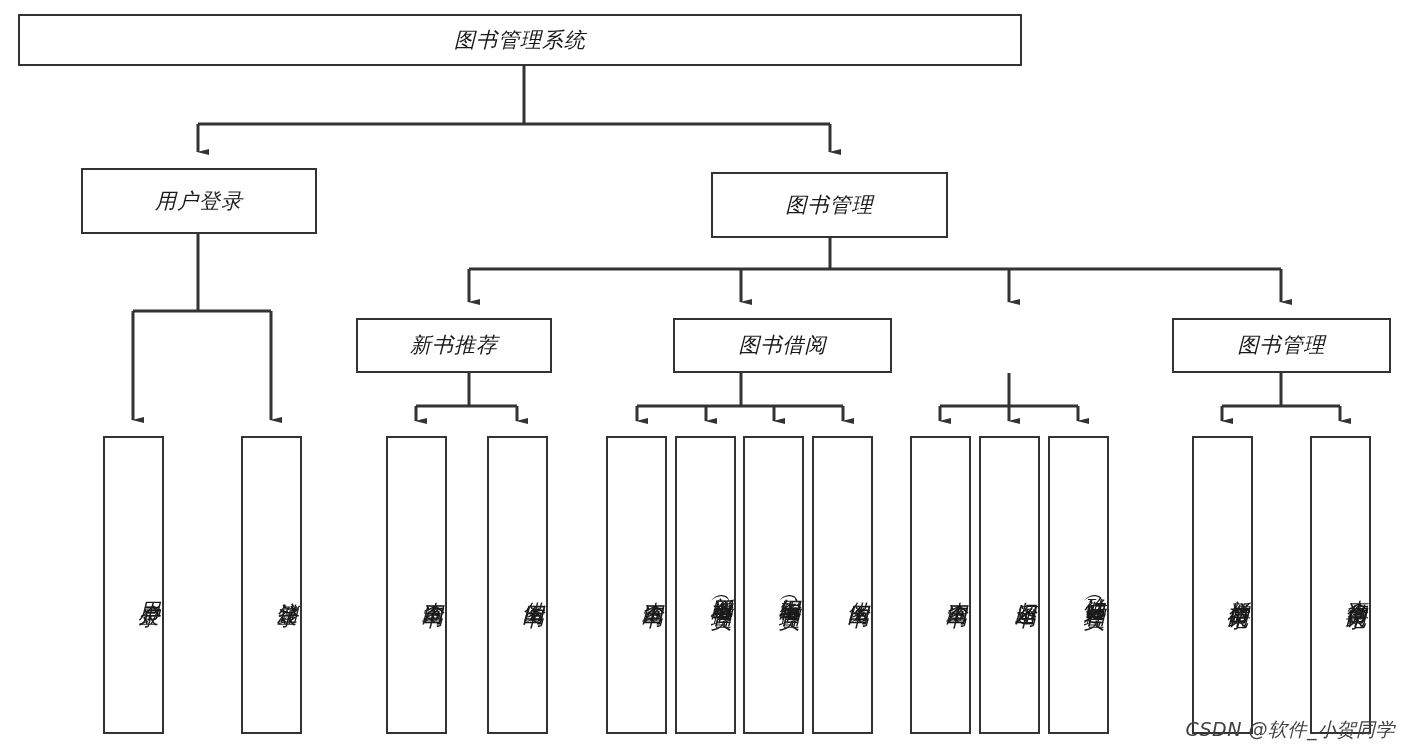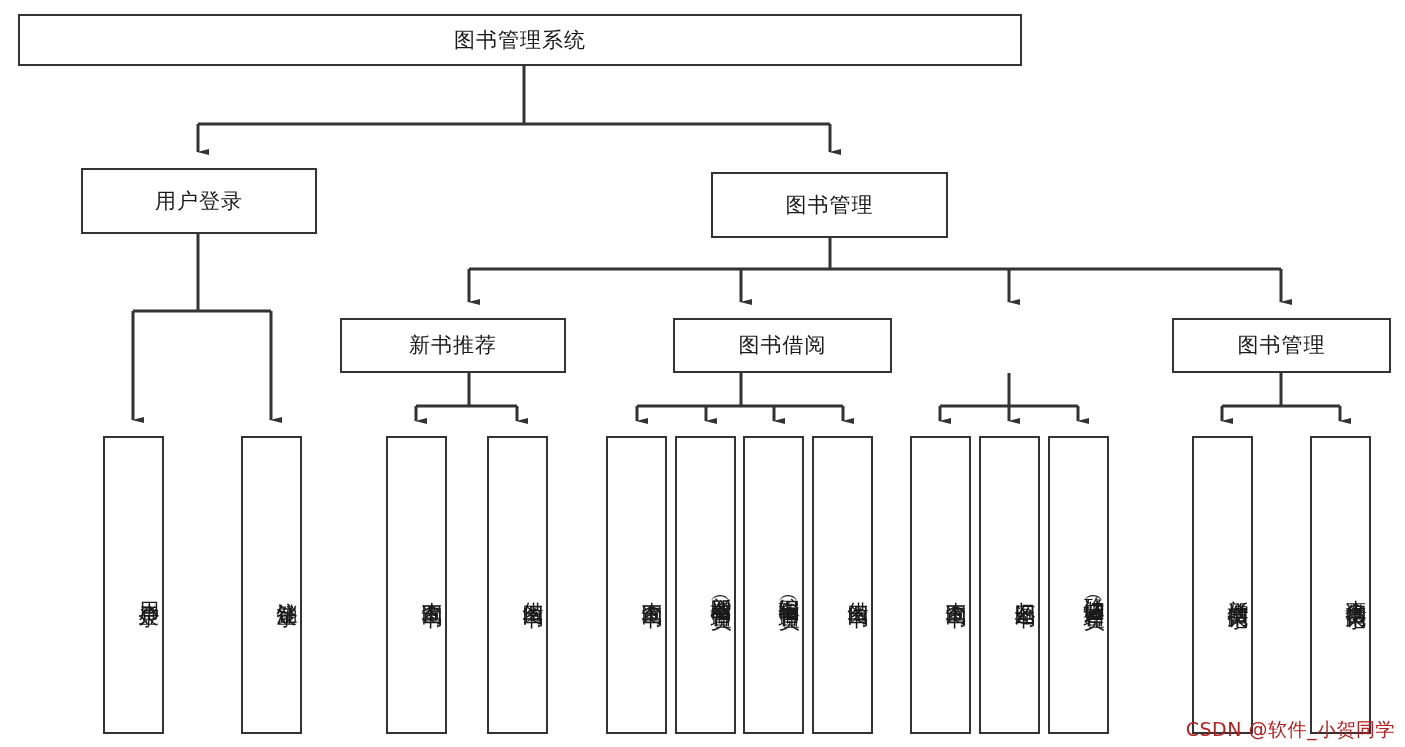--- a/index.html
+++ b/index.html
@@ -10,20 +10,21 @@
   }
   body {
     font-family: "DejaVu Sans", "Liberation Sans", sans-serif;
   }
   #canvas {
     position: relative;
     width: 1405px;
     height: 747px;
     background: #ffffff;
     overflow: hidden;
+    font-style: italic;
   }
   svg.wires {
     position: absolute;
     left: 0;
     top: 0;
     width: 1405px;
     height: 747px;
   }
   .node {
     position: absolute;
@@ -58,21 +59,21 @@
   }
   .node .hlabel {
     display: block;
     white-space: nowrap;
   }
   #watermark {
     position: absolute;
     right: 10px;
     bottom: 4px;
     font-size: 19px;
-    color: #b91c1c;
+    color: #404040;
     letter-spacing: 0.5px;
     white-space: nowrap;
     font-family: "DejaVu Sans", "Liberation Sans", sans-serif;
   }
 </style>
 </head>
 <body>
 
 <div id="canvas">
 
@@ -130,21 +131,21 @@
     <span class="hlabel">图书管理系统</span>
   </div>
 
   <div class="node horiz" style="left:81px; top:168px; width:236px; height:66px;">
     <span class="hlabel">用户登录</span>
   </div>
   <div class="node horiz" style="left:711px; top:172px; width:237px; height:66px;">
     <span class="hlabel">图书管理</span>
   </div>
 
-  <div class="node horiz" style="left:340px; top:318px; width:226px; height:55px;">
+  <div class="node horiz" style="left:356px; top:318px; width:196px; height:55px;">
     <span class="hlabel">新书推荐</span>
   </div>
   <div class="node horiz" style="left:632px; top:318px; width:219px; height:55px;margin-left:41px;">
     <span class="hlabel">图书借阅</span>
   </div>
   <div class="node horiz" style="left:1172px; top:318px; width:219px; height:55px;">
     <span class="hlabel">图书管理</span>
   </div>
 
   <div class="node vert" style="left:103px; top:436px; width:61px; height:298px;">

